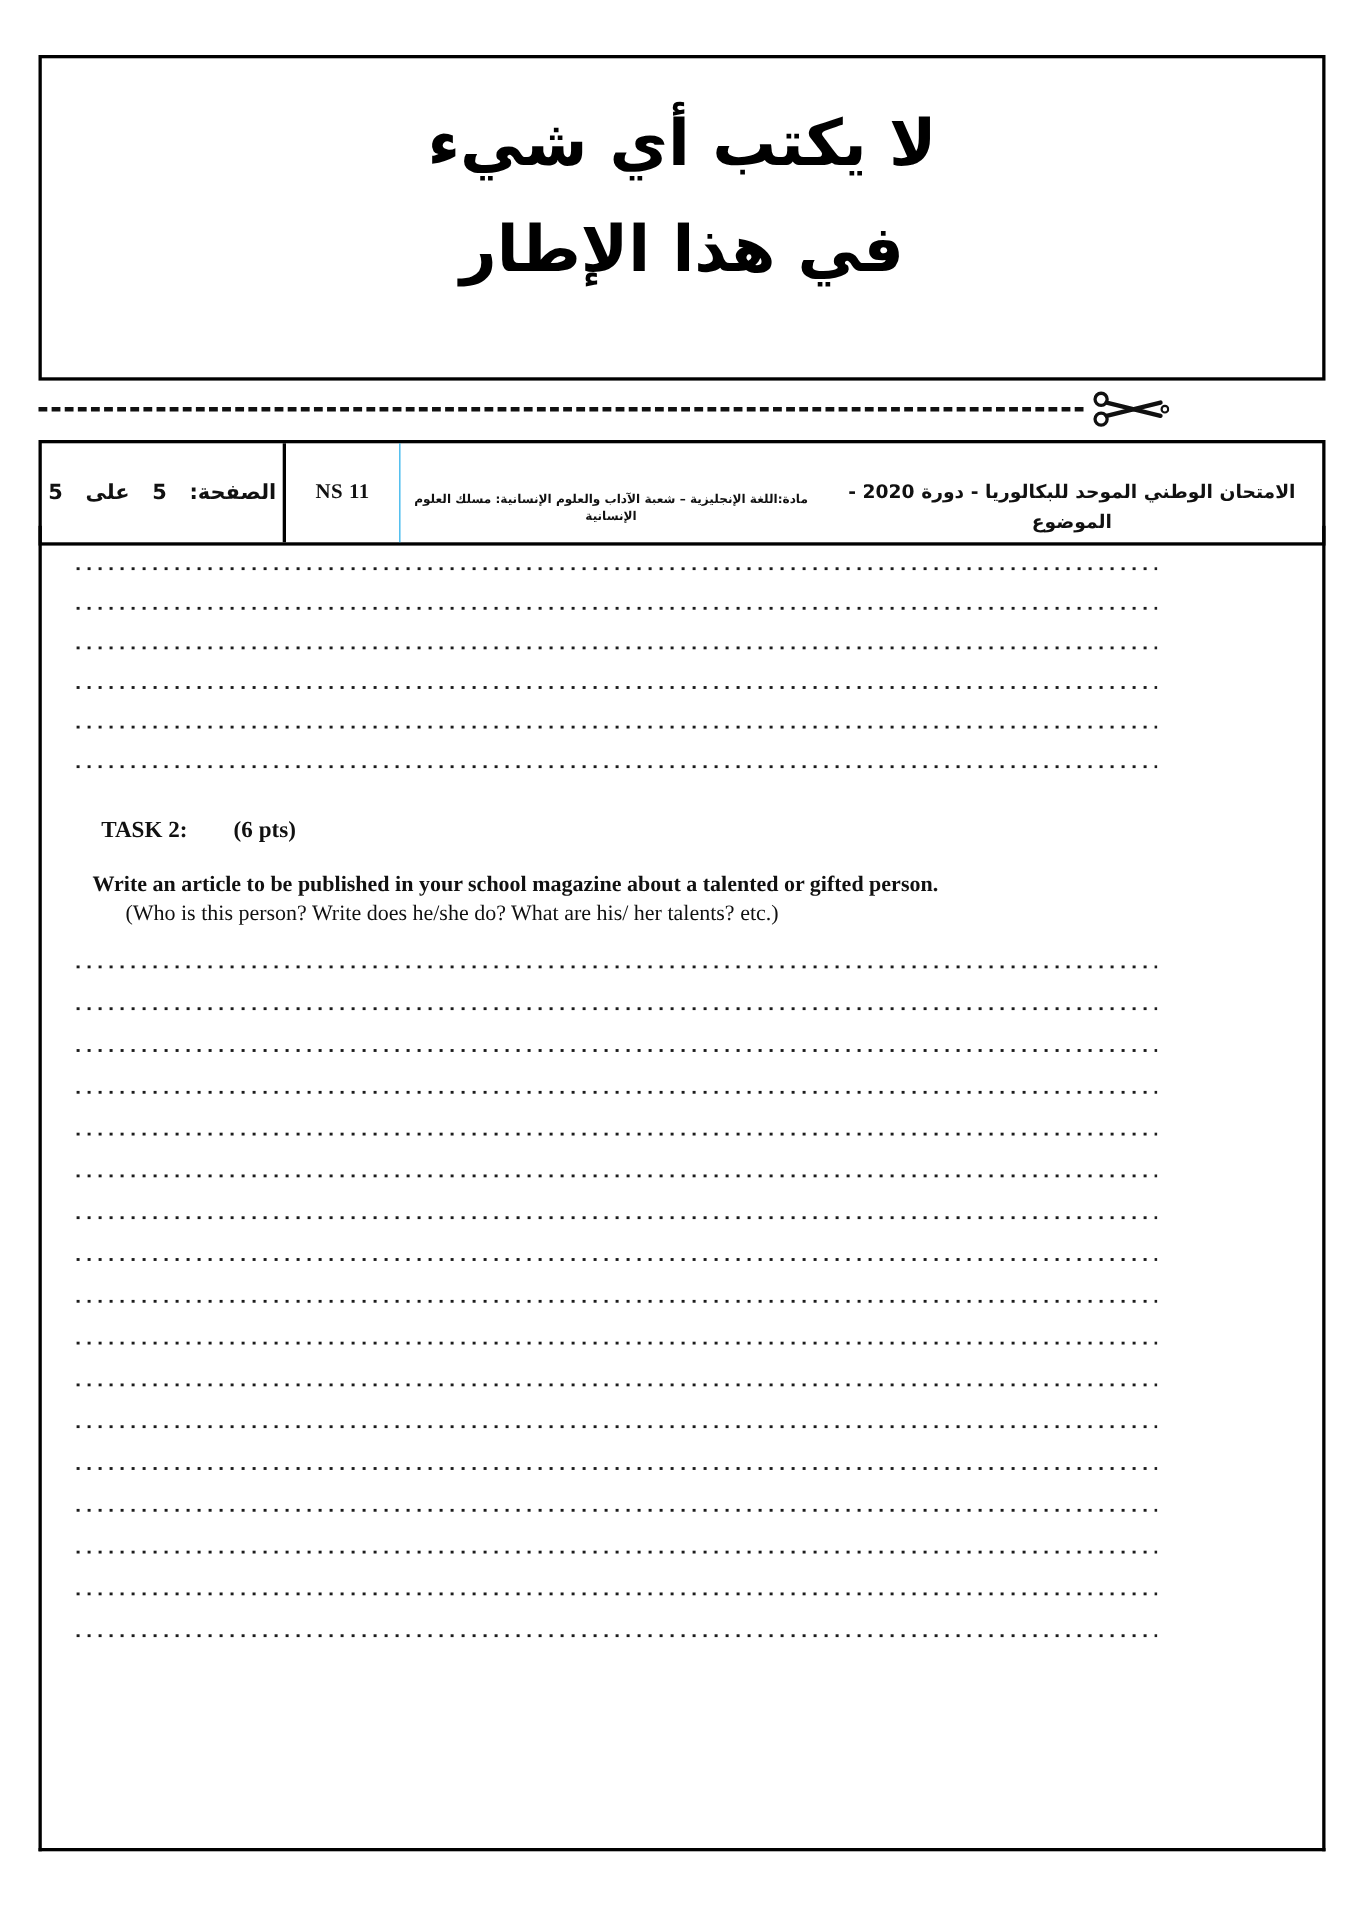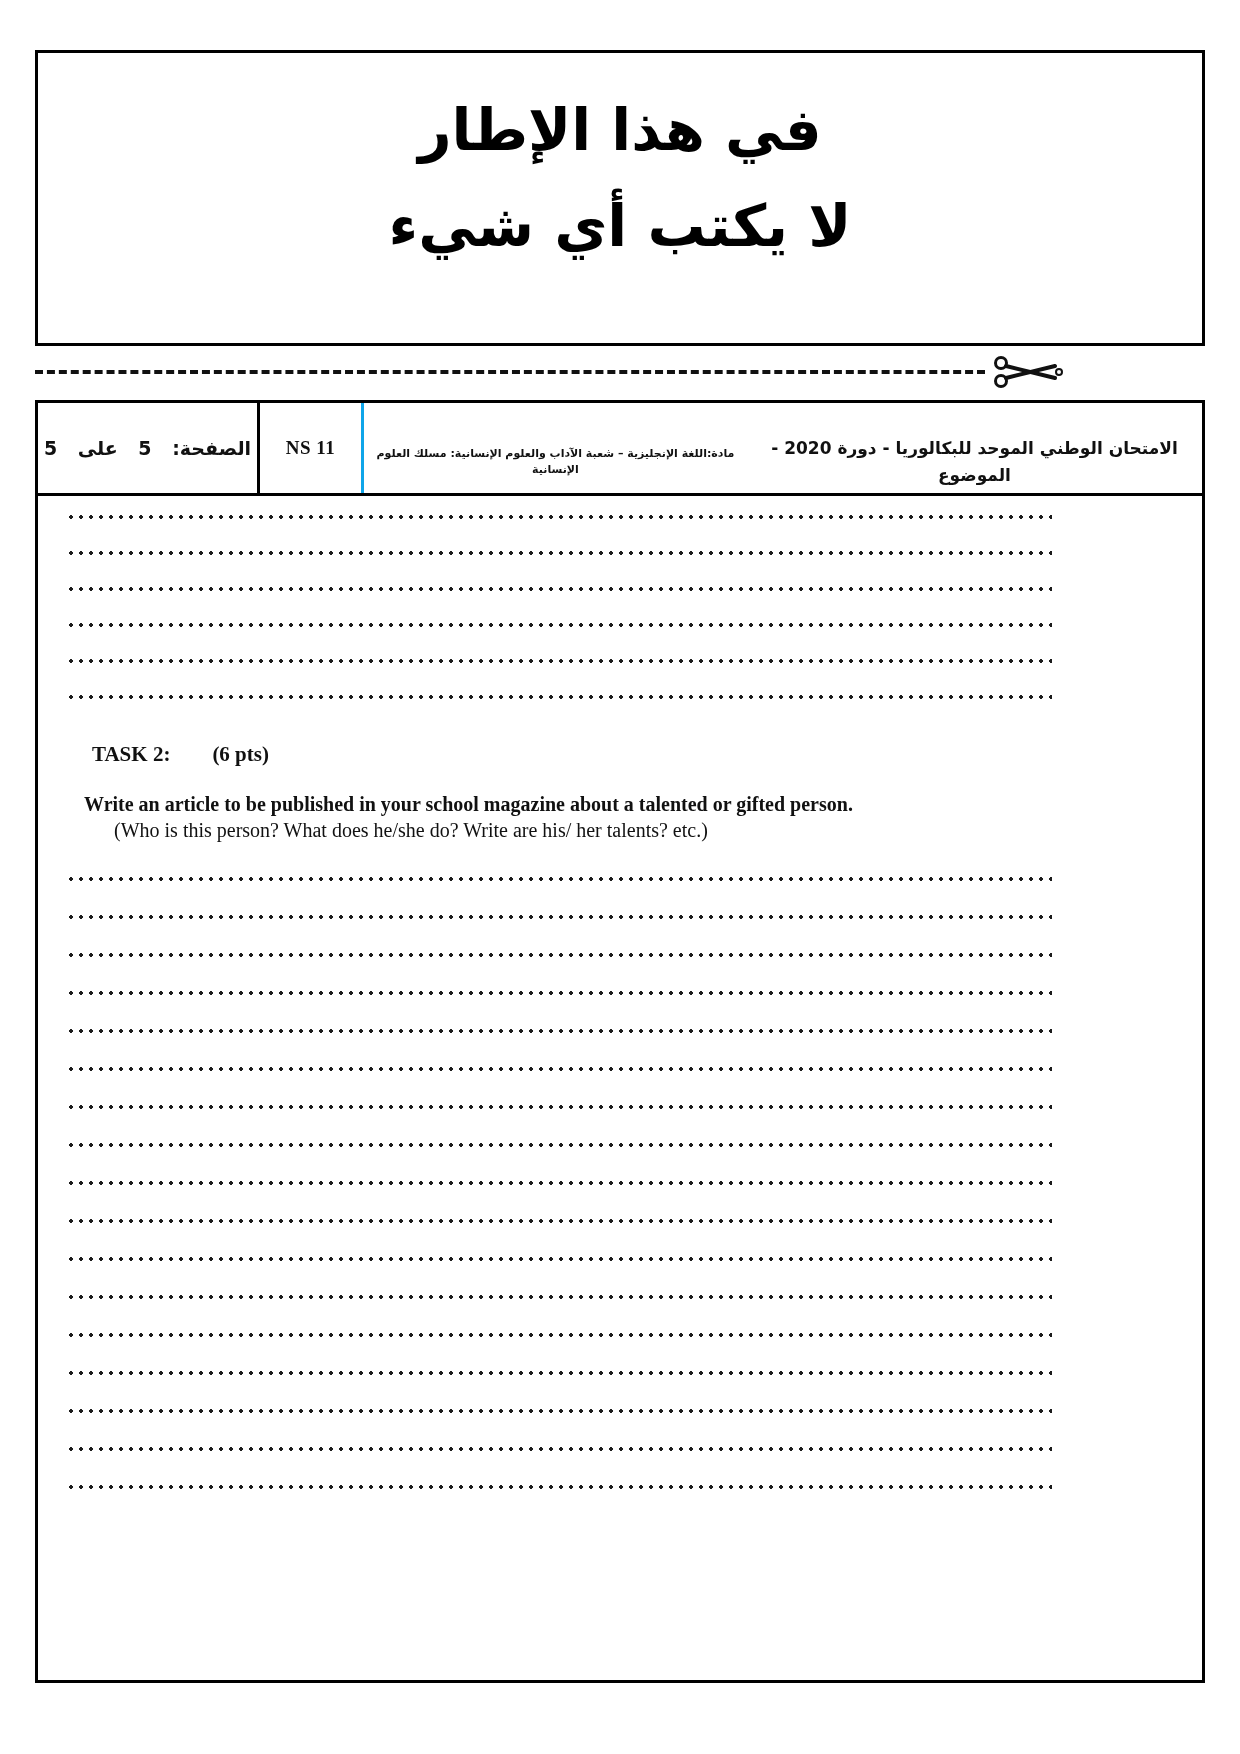--- a/index.html
+++ b/index.html
@@ -79,21 +79,21 @@
     width: 222px;
     border-right: 3px solid #000;
     direction: rtl;
     font-family: "DejaVu Sans", sans-serif;
     font-weight: bold;
     font-size: 19px;
     word-spacing: 14px;
   }
   .ns-cell {
     width: 104px;
-    border-right: 3px solid #0ea5e9;
+    border-right: 1px solid #0ea5e9;
     font-family: "Liberation Serif", serif;
     font-weight: bold;
     font-size: 19px;
     letter-spacing: 0.5px;
   }
   .title-cell {
     flex: 1;
     direction: rtl;
     flex-direction: row;
     justify-content: center;
@@ -148,22 +148,22 @@
     font-family: "Liberation Serif", serif;
   }
   .task-lines { margin-top: 2px; }
 </style>
 </head>
 <body>
 
 <div class="page">
 
   <div class="top-frame">
+    <div class="arabic-big">لا يكتب أي شيء</div>
     <div class="arabic-big">في هذا الإطار</div>
-    <div class="arabic-big">لا يكتب أي شيء</div>
   </div>
 
   <div class="cut-line">
     <div class="cut-dashes"></div>
     <span class="scissors">
       <svg width="70" height="36" viewBox="0 0 70 36" xmlns="http://www.w3.org/2000/svg">
         <circle cx="8" cy="9" r="5.5" fill="none" stroke="#111" stroke-width="3"></circle>
         <circle cx="8" cy="27" r="5.5" fill="none" stroke="#111" stroke-width="3"></circle>
         <path d="M13 12 L62 24" stroke="#111" stroke-width="4" stroke-linecap="round"></path>
         <path d="M13 24 L62 12" stroke="#111" stroke-width="4" stroke-linecap="round"></path>
@@ -190,21 +190,21 @@
         <div class="dot-line"></div>
         <div class="dot-line"></div>
         <div class="dot-line"></div>
       </div>
 
     <div class="task-heading">
       <span class="task-title">TASK 2:</span><span class="task-points">(6 pts)</span>
     </div>
 
     <div class="prompt-bold">Write an article to be published in your school magazine about  a talented or gifted person.</div>
-    <div class="prompt-hint">(Who is this person? What does he/she do? Write are his/ her talents? etc.)</div>
+    <div class="prompt-hint">(Who is this person? Write does he/she do? What are his/ her talents? etc.)</div>
 
     <div class="lines task-lines">
         <div class="dot-line"></div>
         <div class="dot-line"></div>
         <div class="dot-line"></div>
         <div class="dot-line"></div>
         <div class="dot-line"></div>
         <div class="dot-line"></div>
         <div class="dot-line"></div>
         <div class="dot-line"></div>

